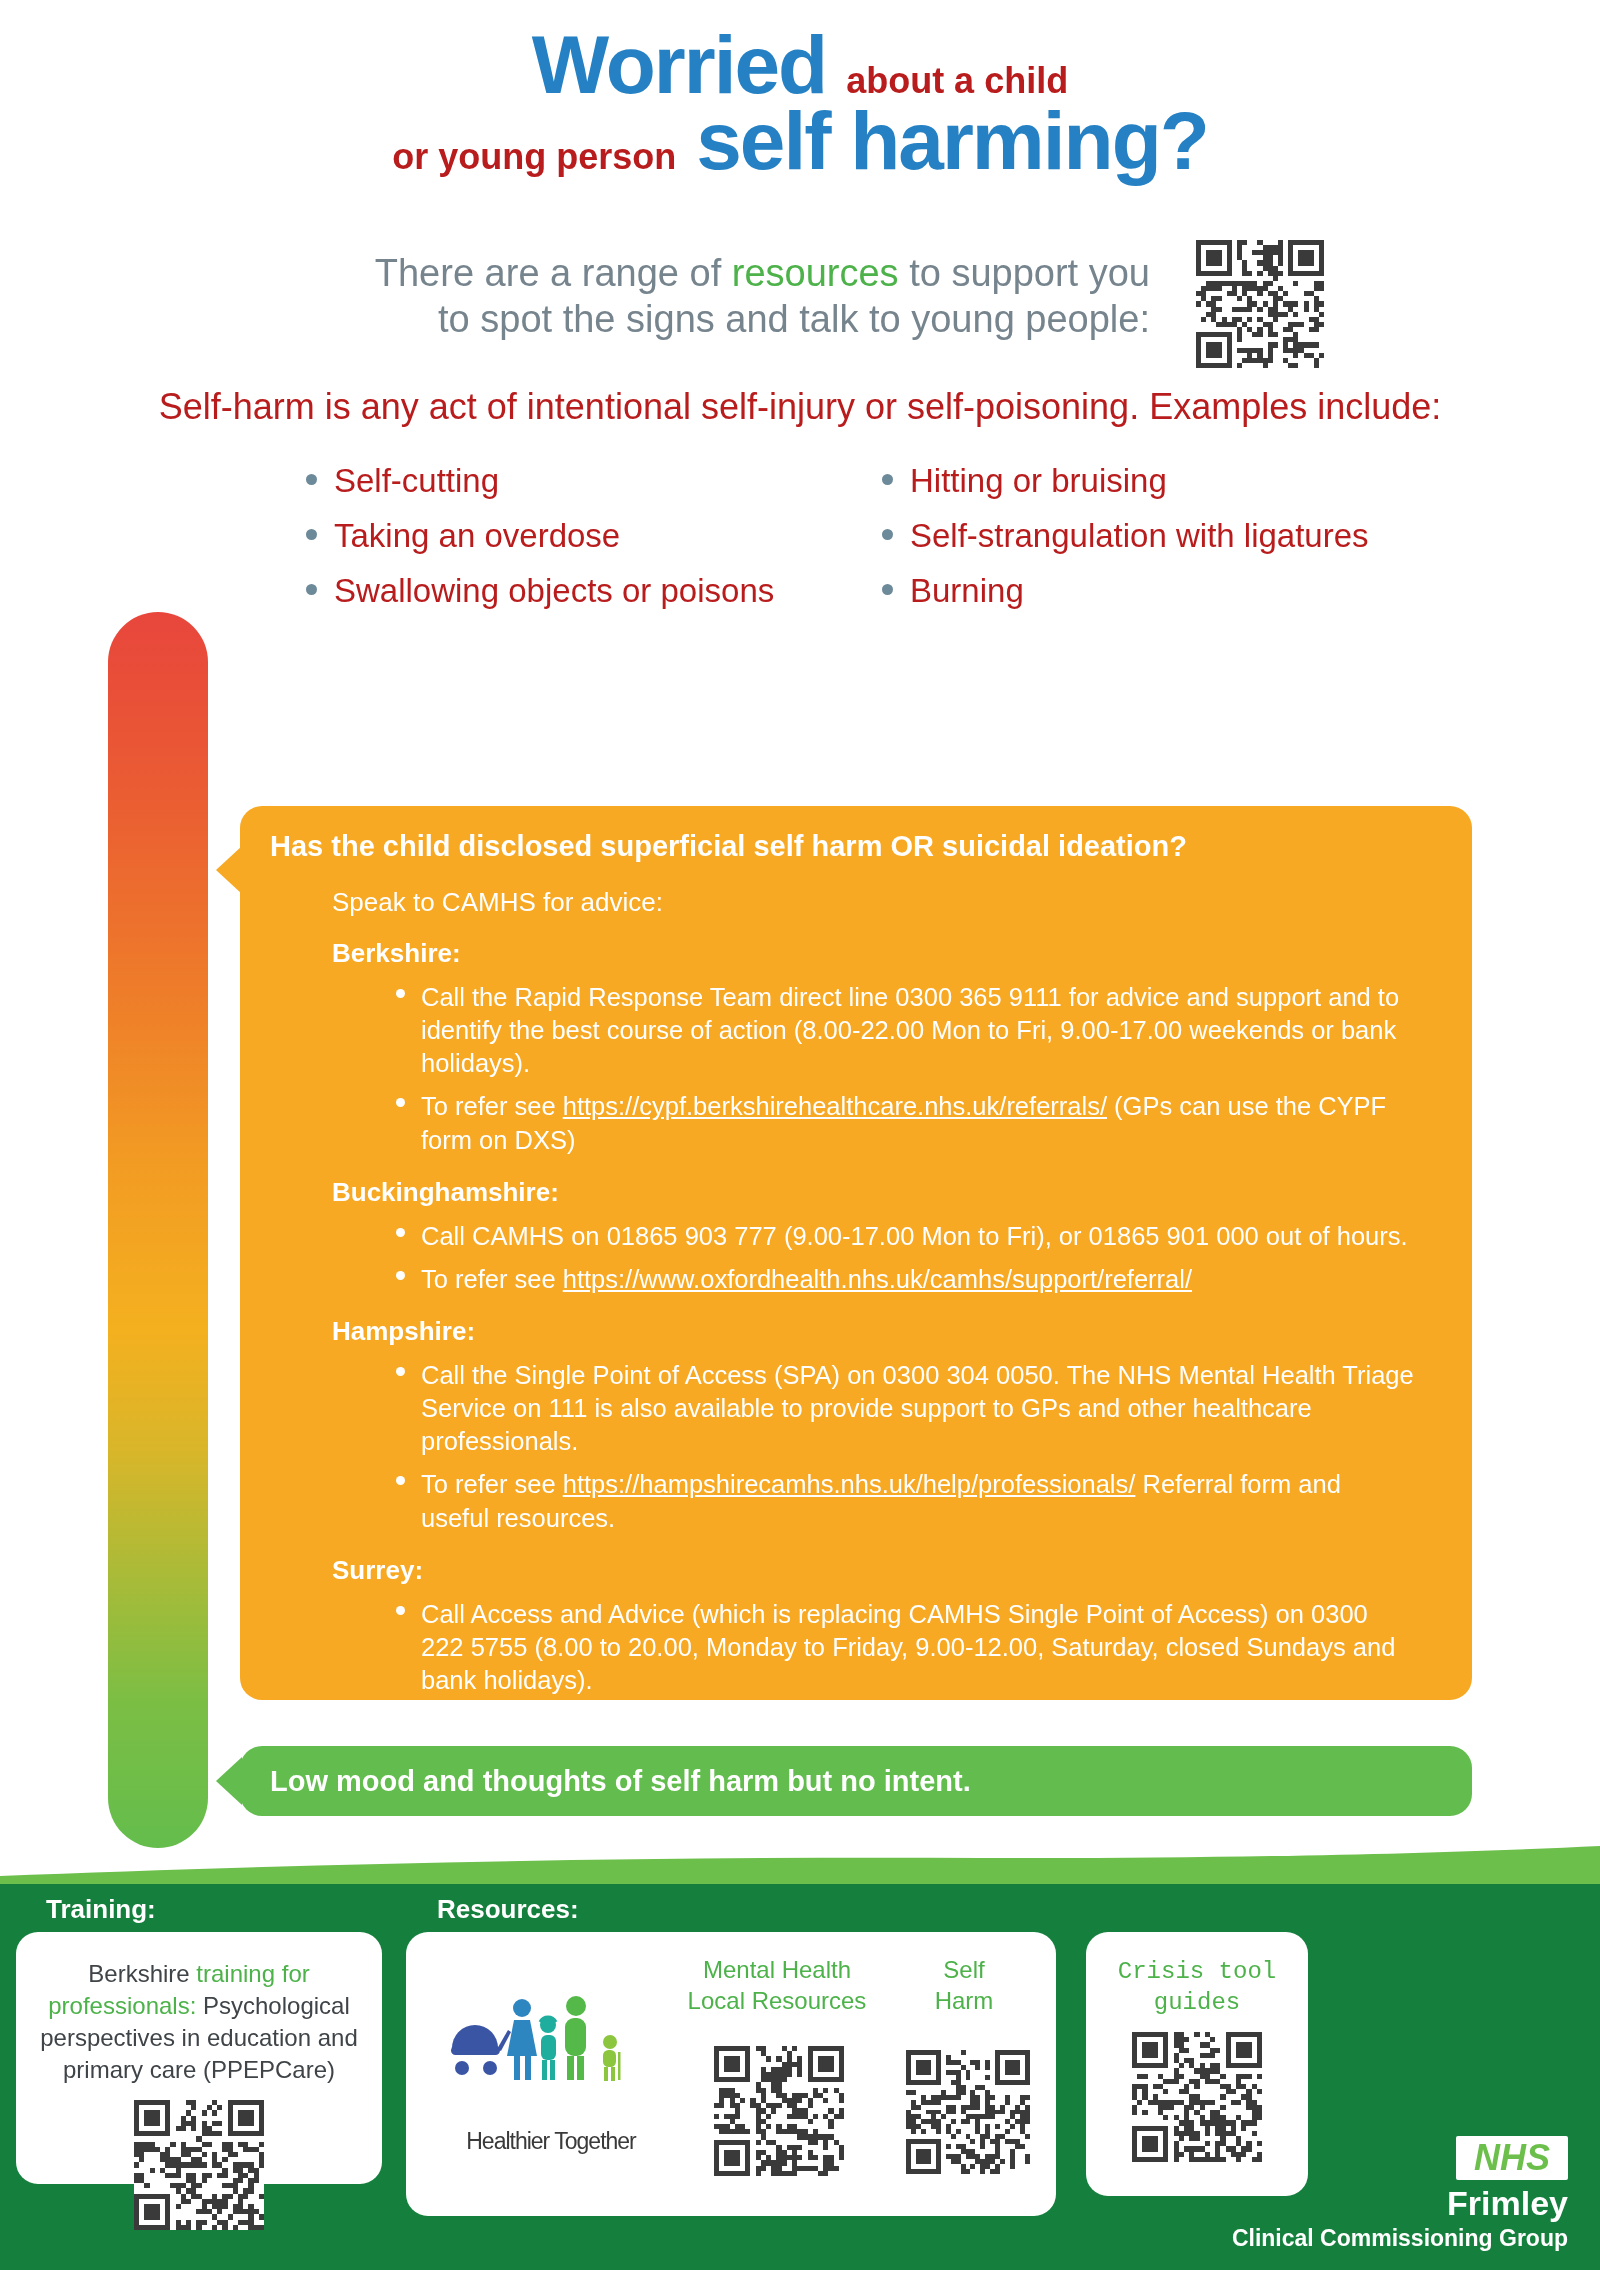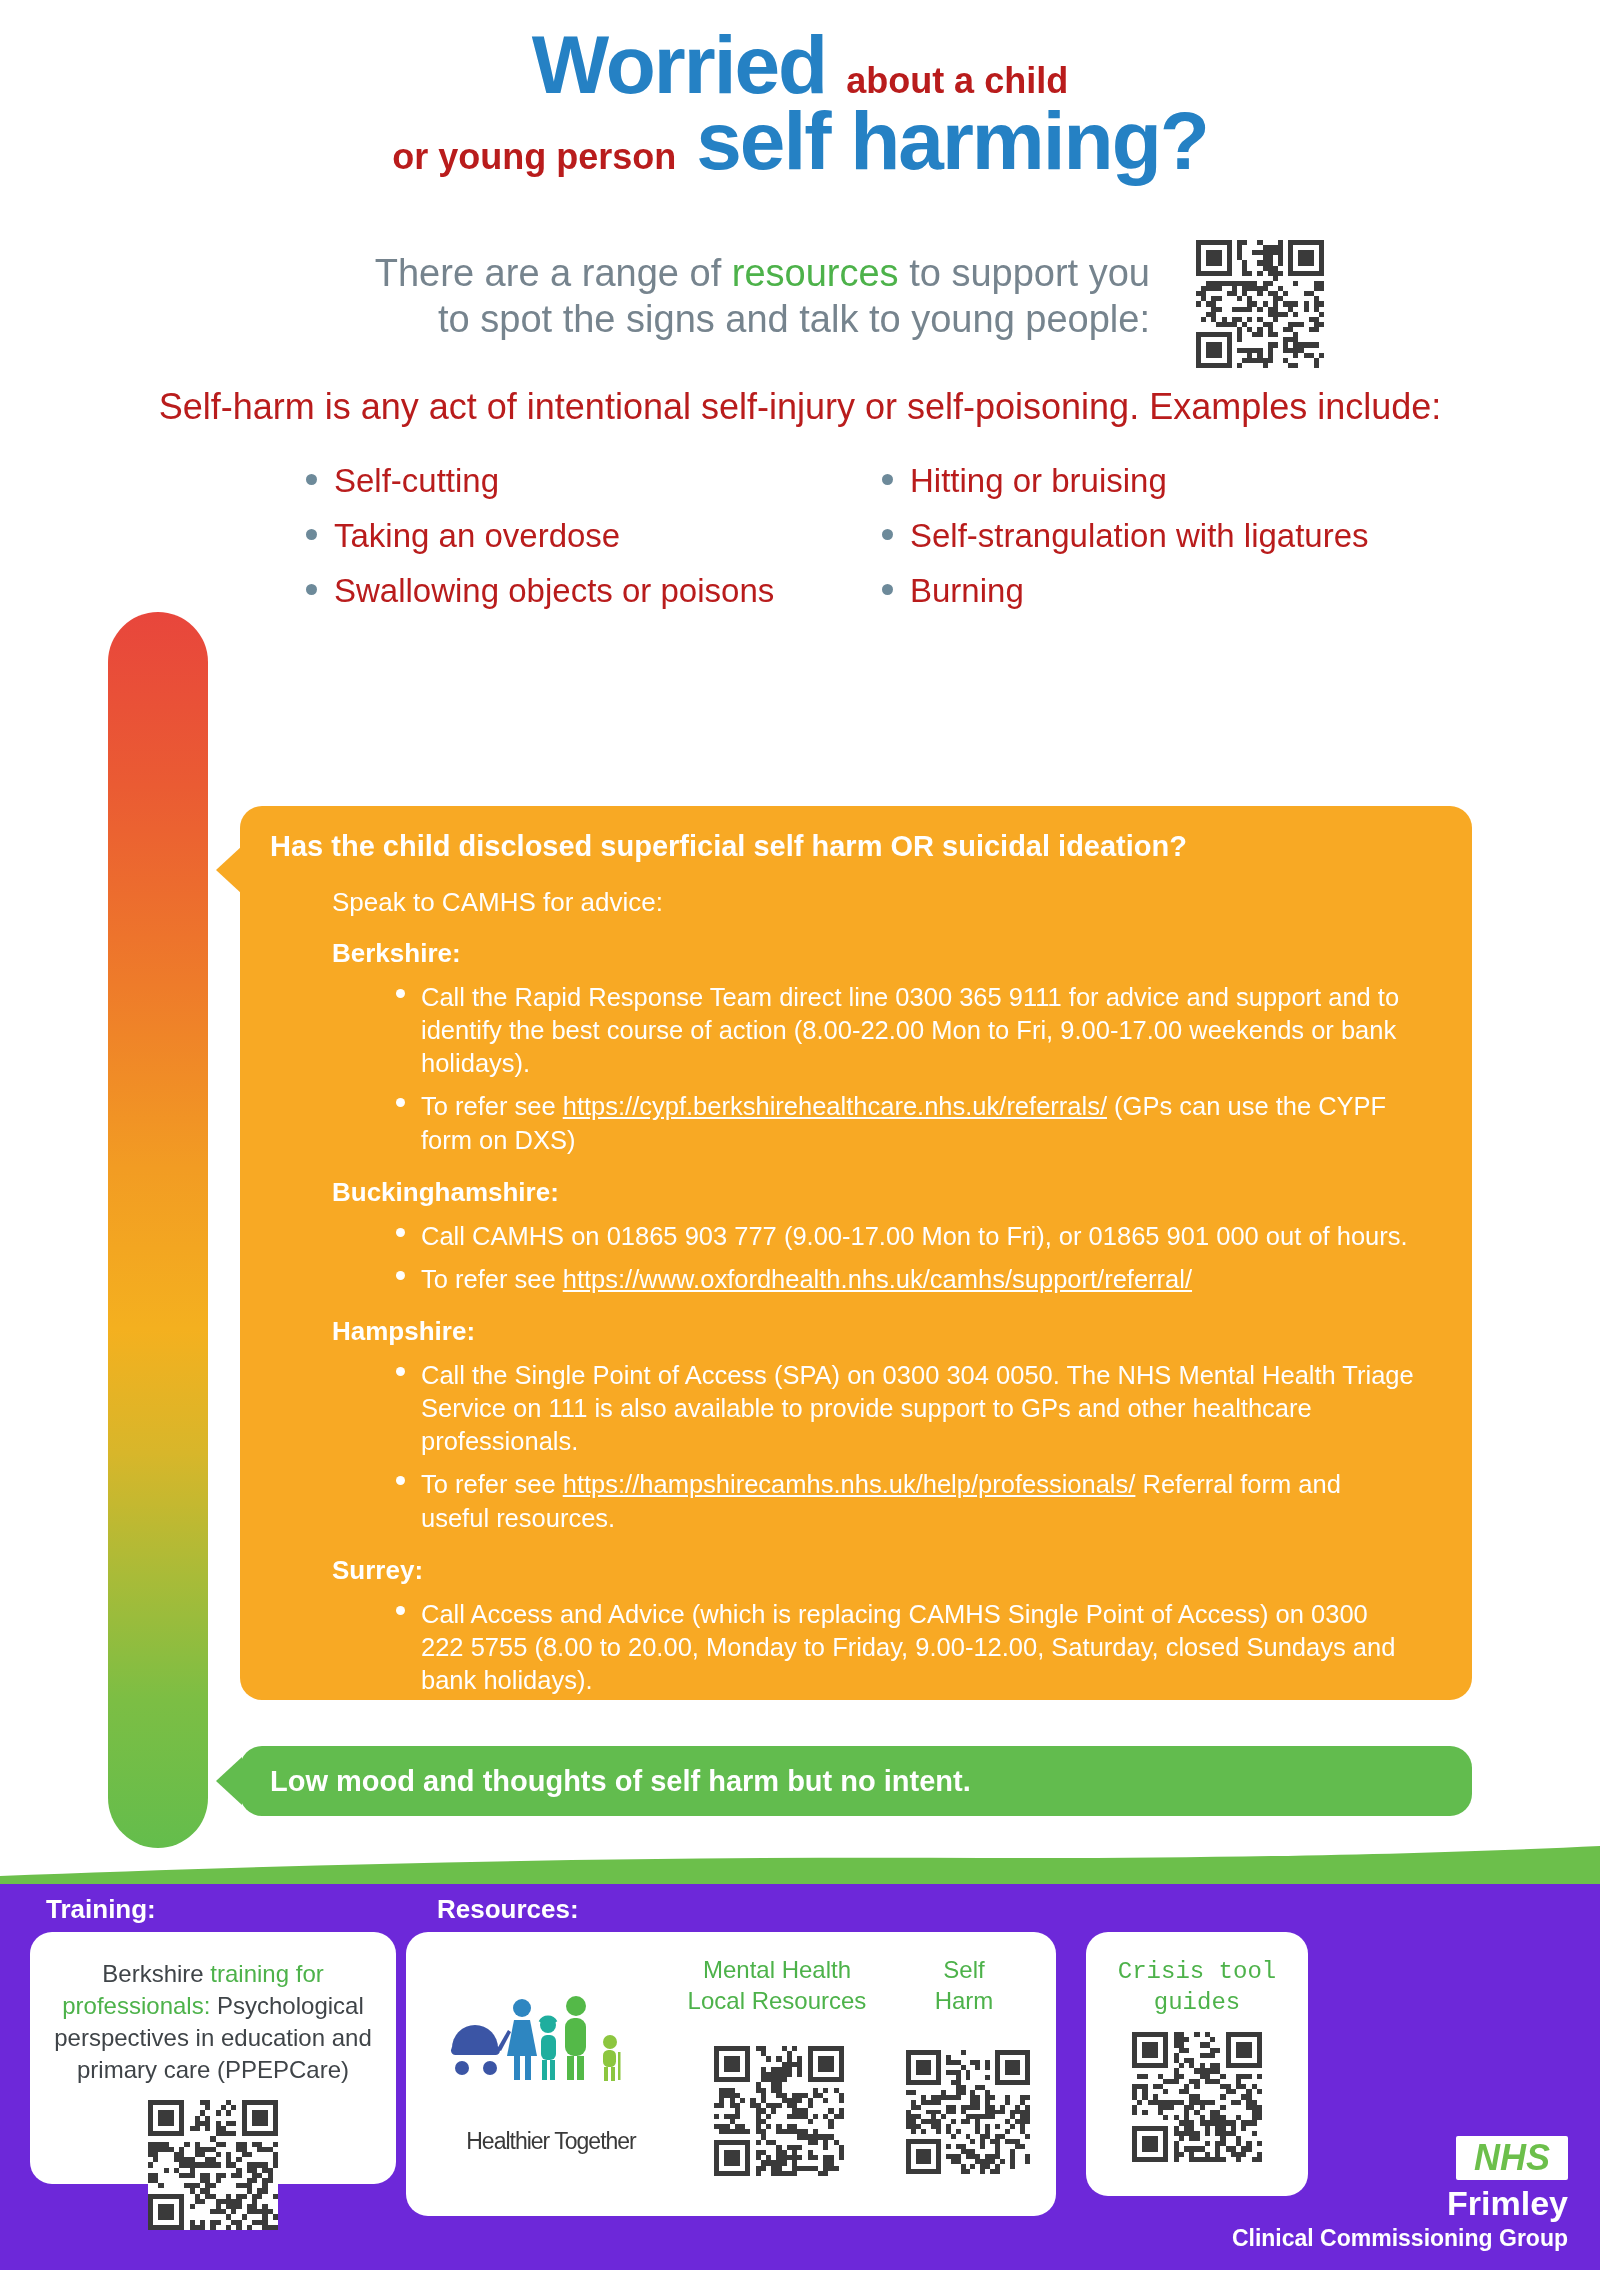--- a/index.html
+++ b/index.html
@@ -54,28 +54,28 @@
   .rb{list-style:none;margin:12px 0 0 124px;padding:0;font-size:25.5px;line-height:1.3;max-width:1020px;}
   .rb li{position:relative;padding-left:27px;margin-bottom:10px;}
   .rb li::before{content:"";position:absolute;left:2px;top:8px;width:9px;height:9px;border-radius:50%;background:#fff;}
   .lnk{text-decoration:underline;color:#fff;cursor:pointer;}
 
   .greenb{top:1746px;height:70px;background:#62bc4e;padding:0 30px;display:flex;align-items:center;
           font-weight:bold;font-size:29px;}
   .greenb::before{top:11px;border-right:26px solid #62bc4e;}
 
   
-  .footer{position:absolute;left:0;top:1882px;width:1600px;height:388px;background:#6d28d9;}
+  .footer{position:absolute;left:0;top:1882px;width:1600px;height:388px;background:#15803d;}
   .wave{position:absolute;left:0;top:-36px;width:1600px;height:38px;display:block;}
   .flabel{position:absolute;color:#fff;font-weight:bold;font-size:26px;top:12px;}
   .training-label{left:46px;}
   .resources-label{left:437px;}
 
   .card{position:absolute;background:#fff;border-radius:22px;box-sizing:border-box;}
-  .card1{left:30px;top:50px;width:366px;height:252px;}
+  .card1{left:16px;top:50px;width:366px;height:252px;}
   .card1 p{margin:26px auto 0;width:330px;text-align:center;font-size:24px;line-height:1.33;color:#3f4448;}
   .card1 .qr{display:block;margin:14px auto 0;width:130px;height:130px;}
 
   .card2{left:406px;top:50px;width:650px;height:284px;}
   .ht-figures{position:absolute;left:42px;top:60px;width:185px;height:122px;}
   .ht-text{position:absolute;left:20px;top:196px;width:250px;text-align:center;
            font-size:23px;font-weight:normal;color:#3a3a3a;letter-spacing:-1px;}
   .qr-label{position:absolute;text-align:center;color:#4db24a;font-size:24px;line-height:1.3;}
   .qr1-label{left:266px;top:22px;width:210px;}
   .qr2-label{left:478px;top:22px;width:160px;}

